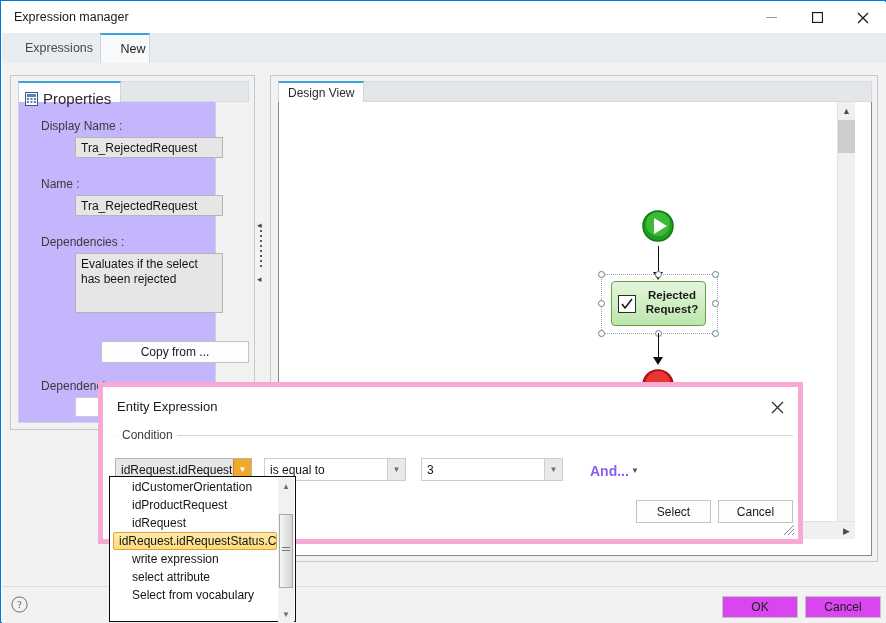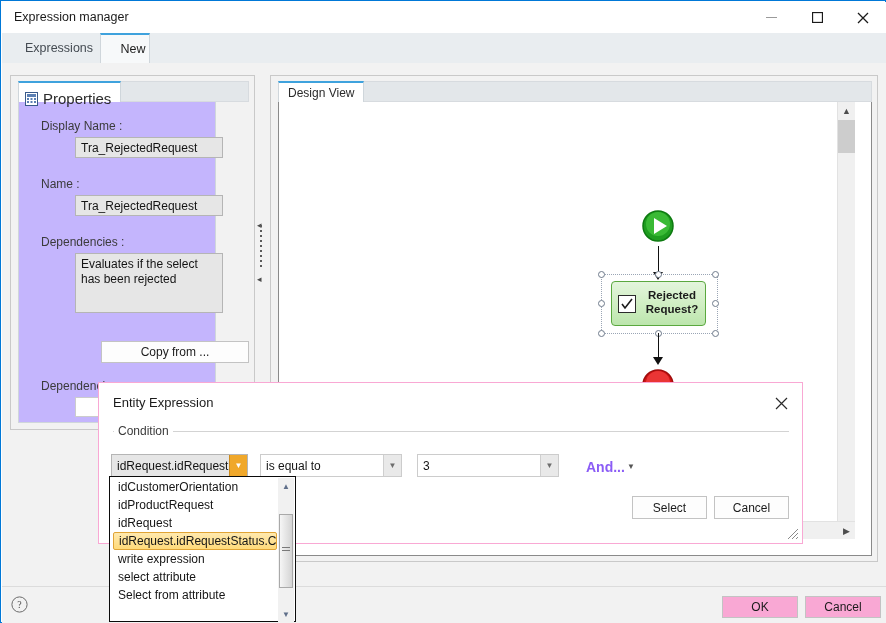--- a/index.html
+++ b/index.html
@@ -209,29 +209,29 @@
     background:#ffffff;border:1px solid #6f7b8c;box-sizing:border-box;
   }
   
   .bottombar{
     position:absolute;left:1px;top:585px;width:884px;height:37px;
     background:#f2f2f2;border-top:1px solid #dcdcdc;
   }
   .help-icon{position:absolute;left:9px;top:9px;}
   .okbtn{
     position:absolute;top:9px;height:22px;
-    background:#f9a8d4;border:1px solid #c3c3c3;box-sizing:border-box;
+    background:#d946ef;border:1px solid #c3c3c3;box-sizing:border-box;
     display:flex;align-items:center;justify-content:center;
     font-size:12px;color:#1b1b1b;cursor:default;
   }
   
   .dlg{
     position:absolute;left:97px;top:381px;width:705px;height:162px;
     background:#ffffff;
-    border:1px solid #f9a8d4;
+    border:5px solid #f9a8d4;
     box-sizing:border-box;
     z-index:20;
   }
   .dlg-title{
     position:absolute;left:14px;top:12px;font-size:13px;color:#1b1b1b;
   }
   .dlg-close{
     position:absolute;right:6px;top:6px;width:30px;height:28px;
     display:flex;align-items:center;justify-content:center;cursor:default;
   }
@@ -275,21 +275,21 @@
     background:#ffffff;
     border:1px solid #0b0b0b;
     box-sizing:border-box;
     z-index:40;
   }
   .dd-list{
     position:absolute;left:1px;top:1px;width:168px;height:144px;
   }
   .dd-item{
     height:18px;line-height:18px;
-    padding-left:7px;
+    padding-left:21px;
     font-size:12px;color:#151515;
     white-space:nowrap;overflow:hidden;
     cursor:default;box-sizing:border-box;
   }
   .dd-item.sel{
     background:linear-gradient(to bottom,#ffe9ae 0%,#ffda7a 100%);
     border:1px solid #e0a436;
     border-radius:2px;
     line-height:16px;
     margin:0 2px;
@@ -525,21 +525,21 @@
   </div>
 
   <div class="dd">
     <div class="dd-list">
       <div class="dd-item">idCustomerOrientation</div>
       <div class="dd-item">idProductRequest</div>
       <div class="dd-item">idRequest</div>
       <div class="dd-item sel">idRequest.idRequestStatus.Co</div>
       <div class="dd-item">write expression</div>
       <div class="dd-item">select attribute</div>
-      <div class="dd-item">Select from attribute</div>
+      <div class="dd-item">Select from vocabulary</div>
     </div>
     <div class="dd-scroll">
       <div class="sarrow up">▲</div>
       <div class="sthumb"></div>
       <div class="sgrip"></div>
       <div class="sarrow down">▼</div>
     </div>
   </div>
 
 </div>

